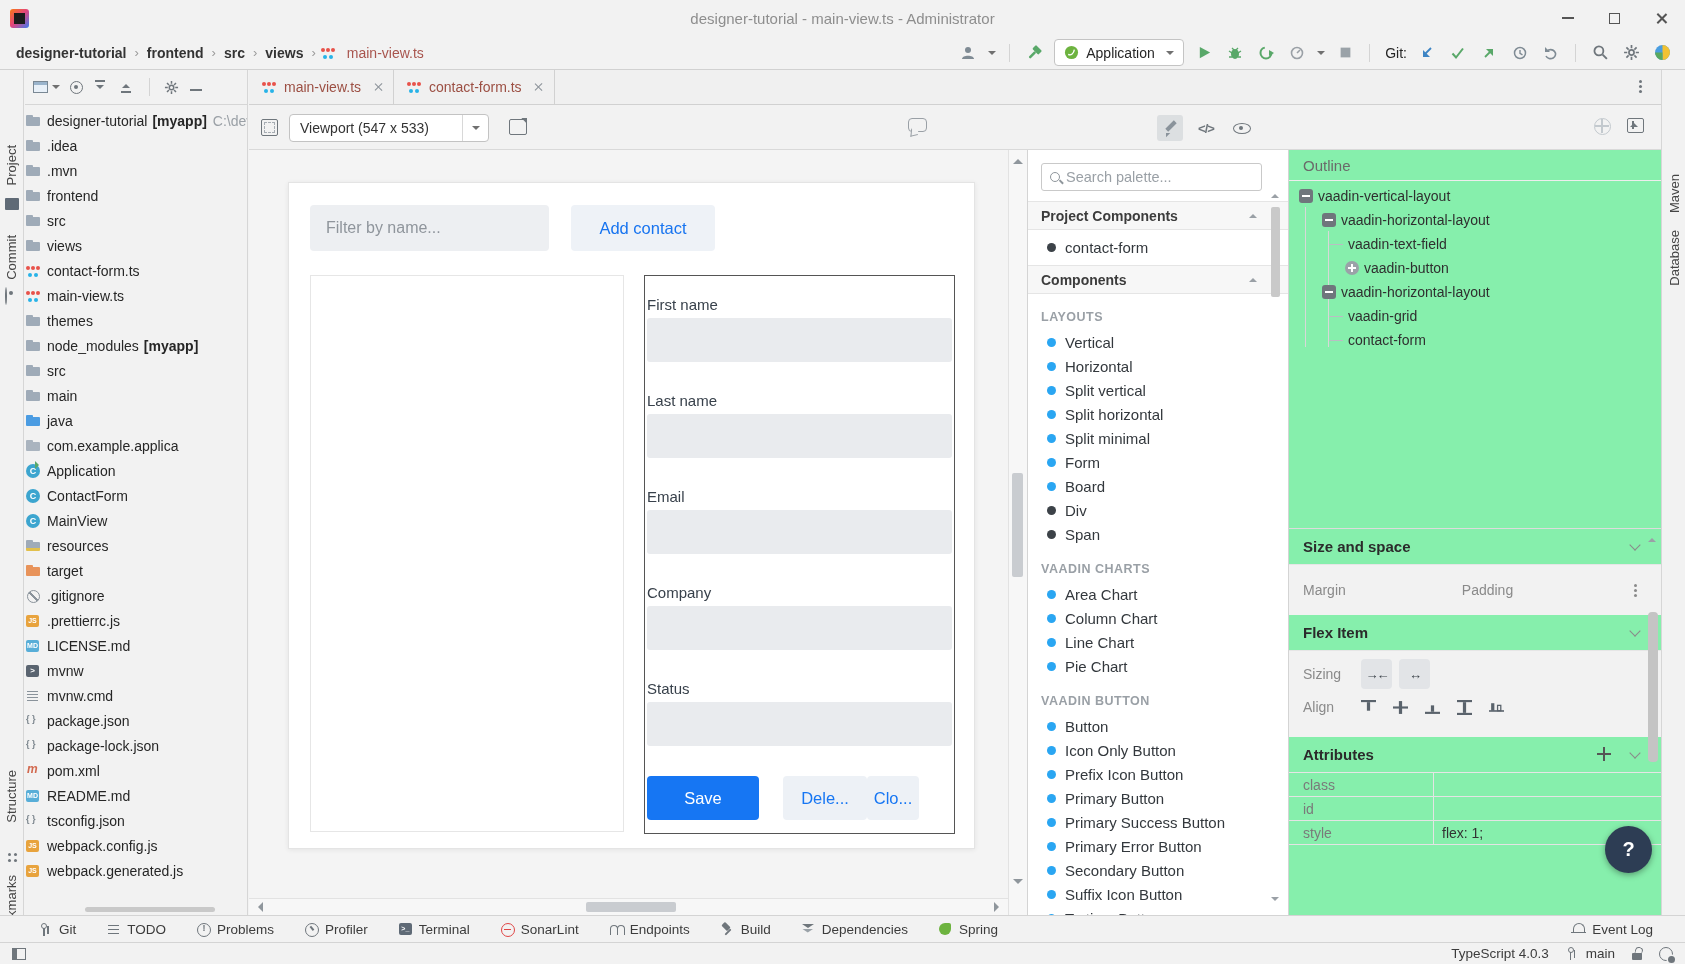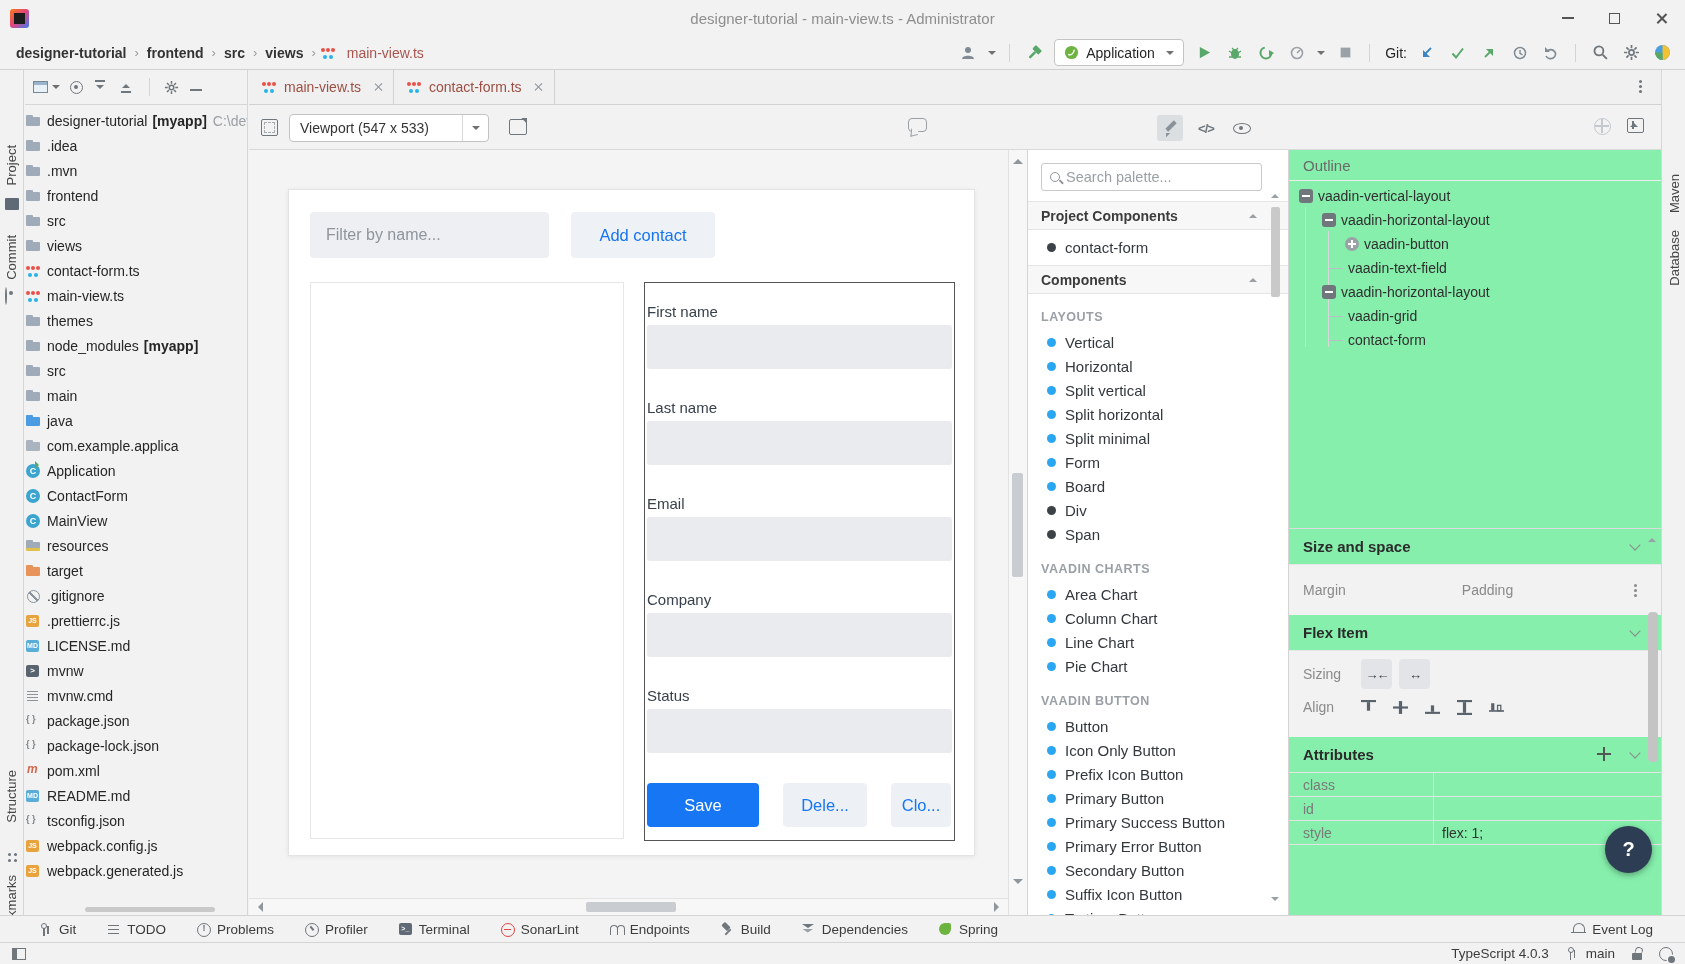--- a/index.html
+++ b/index.html
@@ -121,34 +121,34 @@
   .ico-eye::after{content:"";position:absolute;left:5px;top:2px;width:4px;height:4px;border-radius:50%;background:#6f767c}
   .ico-globe-dis{position:absolute;left:1345px;top:12px;width:17px;height:17px;border:1.5px solid #c3c9ce;border-radius:50%}
   .ico-globe-dis::before{content:"";position:absolute;left:0;top:6px;width:14px;height:1.5px;background:#c3c9ce}
   .ico-globe-dis::after{content:"";position:absolute;left:6px;top:0;width:1.5px;height:14px;background:#c3c9ce}
   .ico-opennew{position:absolute;left:1378px;top:12px;width:17px;height:15px;border:1.5px solid #6f767c;border-radius:2px}
   .ico-opennew::before{content:"";position:absolute;left:4px;top:2px;width:1.5px;height:8px;background:#6f767c;transform:rotate(0deg)}
   .ico-opennew::after{content:"";position:absolute;left:1.5px;top:0;border:4px solid transparent;border-bottom-color:#6f767c}
 
   
   .canvas{position:absolute;top:150px;left:249px;width:759px;height:765px;background:#f4f4f4;overflow:hidden}
-  .card{position:absolute;left:39px;top:39px;width:687px;height:667px;background:#fff;border:1px solid #e4e4e4;box-shadow:0 1px 5px rgba(0,0,0,.07)}
+  .card{position:absolute;left:39px;top:32px;width:687px;height:667px;background:#fff;border:1px solid #e4e4e4;box-shadow:0 1px 5px rgba(0,0,0,.07)}
   .filter{position:absolute;left:21px;top:22px;width:239px;height:46px;background:#edeff2;border:none;border-radius:4px;font-family:"Liberation Sans",sans-serif;font-size:16px;color:#444;padding:0 16px}
   .filter::placeholder{color:#8f959c}
   .addcontact{position:absolute;left:282px;top:22px;width:144px;height:46px;background:#eef2f7;border-radius:4px;display:flex;align-items:center;justify-content:center;font-size:16.5px;font-weight:500;color:#1774f0}
   .gridbox{position:absolute;left:21px;top:92px;width:314px;height:557px;background:#fff;border:1px solid #e6e6e6}
   .formbox{position:absolute;left:355px;top:92px;width:311px;height:559px;background:#fff;border:1px solid #555;padding:20px 2px 0 2px;overflow:hidden}
   .fgroup{margin-bottom:30px}
   .flabel{display:block;font-size:15px;color:#38414b;height:20px}
   .ffield{height:44px;background:#e9ebee;border-radius:3px;margin-top:2px;position:relative}
   .fbuttons{display:flex;align-items:center;margin-top:6px}
   .btn-save{width:112px;height:44px;background:#1676f3;border-radius:4px;color:#fff;font-size:16.5px;font-weight:500;display:flex;align-items:center;justify-content:center}
   .btn-lite{height:44px;background:#edf1f6;border-radius:4px;color:#1676f3;font-size:16.5px;font-weight:500;display:flex;align-items:center;justify-content:center}
   .btn-del{width:84px;margin-left:24px}
-  .btn-clo{width:60px;margin-left:24px}
+  .btn-clo{width:52px;}
 
   
   .vscroll{position:absolute;top:150px;left:1008px;width:19px;height:765px;background:#f7f7f7;border-left:1px solid #e2e2e2}
   .sthumb-v{position:absolute;left:3px;top:323px;width:11px;height:104px;background:#c9ccd0;border-radius:2px}
   .arr{width:0;height:0;border:5px solid transparent;position:absolute}
   .arr-up{border-bottom-color:#8f969c;left:4px;top:4px}
   .arr-down{border-top-color:#8f969c;left:4px;bottom:26px}
   .hscroll{position:absolute;left:0;right:0;bottom:0;height:17px;background:#f7f7f7;border-top:1px solid #e2e2e2}
   .sthumb-h{position:absolute;left:337px;top:3px;width:90px;height:10px;background:#c9ccd0;border-radius:2px}
   .arr-left{border-right-color:#8f969c;left:4px;top:3px}
@@ -902,26 +902,26 @@
     <div class="orow olvl-0">
           <span class="olvl level-0" style="display:contents"></span>
           <span class="oglyph glyph-minus"></span>
           <span>vaadin-vertical-layout</span>
         </div><div class="orow olvl-1">
           <span class="olvl level-1" style="display:contents"></span>
           <span class="oglyph glyph-minus"></span>
           <span>vaadin-horizontal-layout</span>
         </div><div class="orow olvl-2">
           <span class="olvl level-2" style="display:contents"></span>
+          <span class="oglyph glyph-line"></span>
+          <span>vaadin-text-field</span>
+        </div><div class="orow olvl-2">
+          <span class="olvl level-2" style="display:contents"></span>
           <span class="oglyph glyph-plus"></span>
           <span>vaadin-button</span>
-        </div><div class="orow olvl-2">
-          <span class="olvl level-2" style="display:contents"></span>
-          <span class="oglyph glyph-line"></span>
-          <span>vaadin-text-field</span>
         </div><div class="orow olvl-1">
           <span class="olvl level-1" style="display:contents"></span>
           <span class="oglyph glyph-minus"></span>
           <span>vaadin-horizontal-layout</span>
         </div><div class="orow olvl-2">
           <span class="olvl level-2" style="display:contents"></span>
           <span class="oglyph glyph-line"></span>
           <span>vaadin-grid</span>
         </div><div class="orow olvl-2">
           <span class="olvl level-2" style="display:contents"></span>

